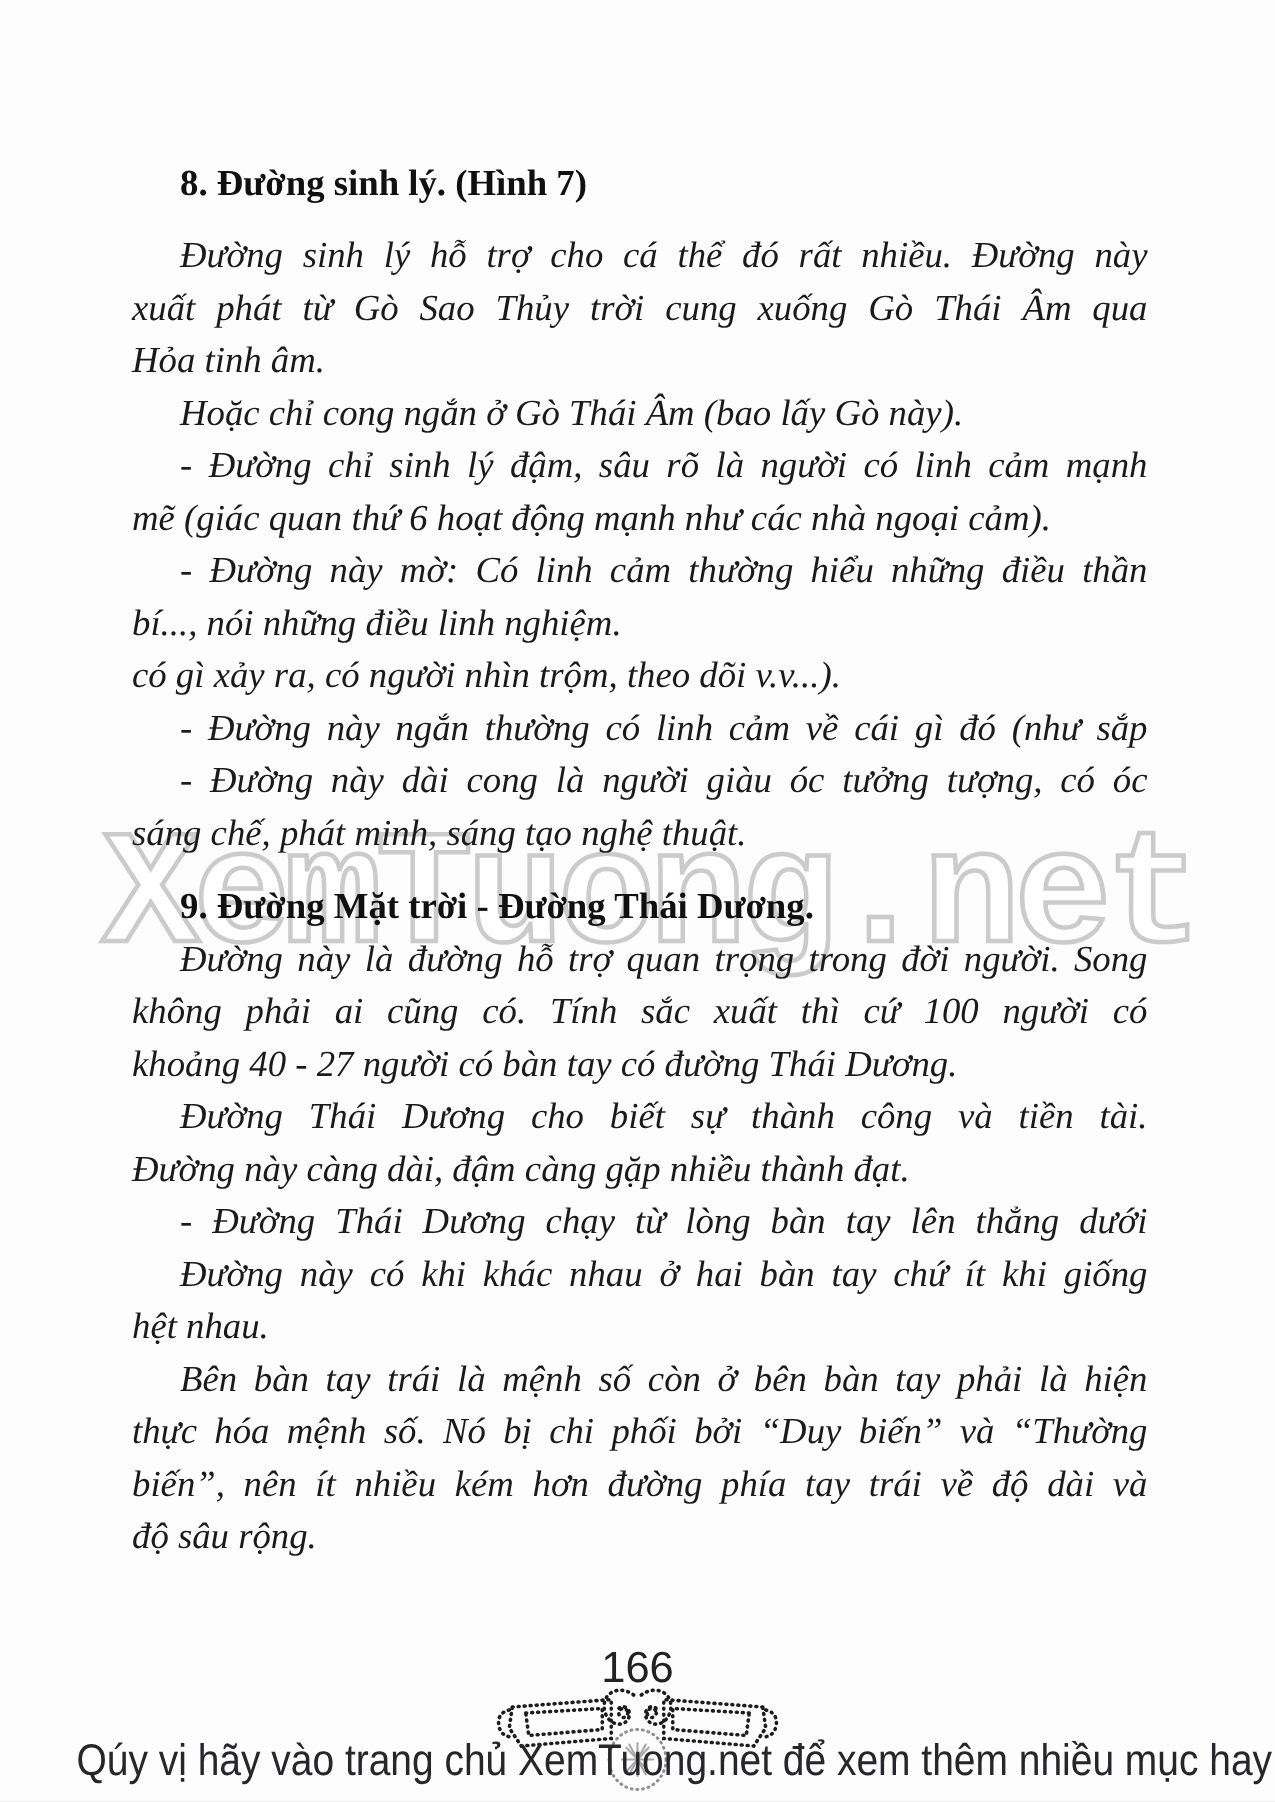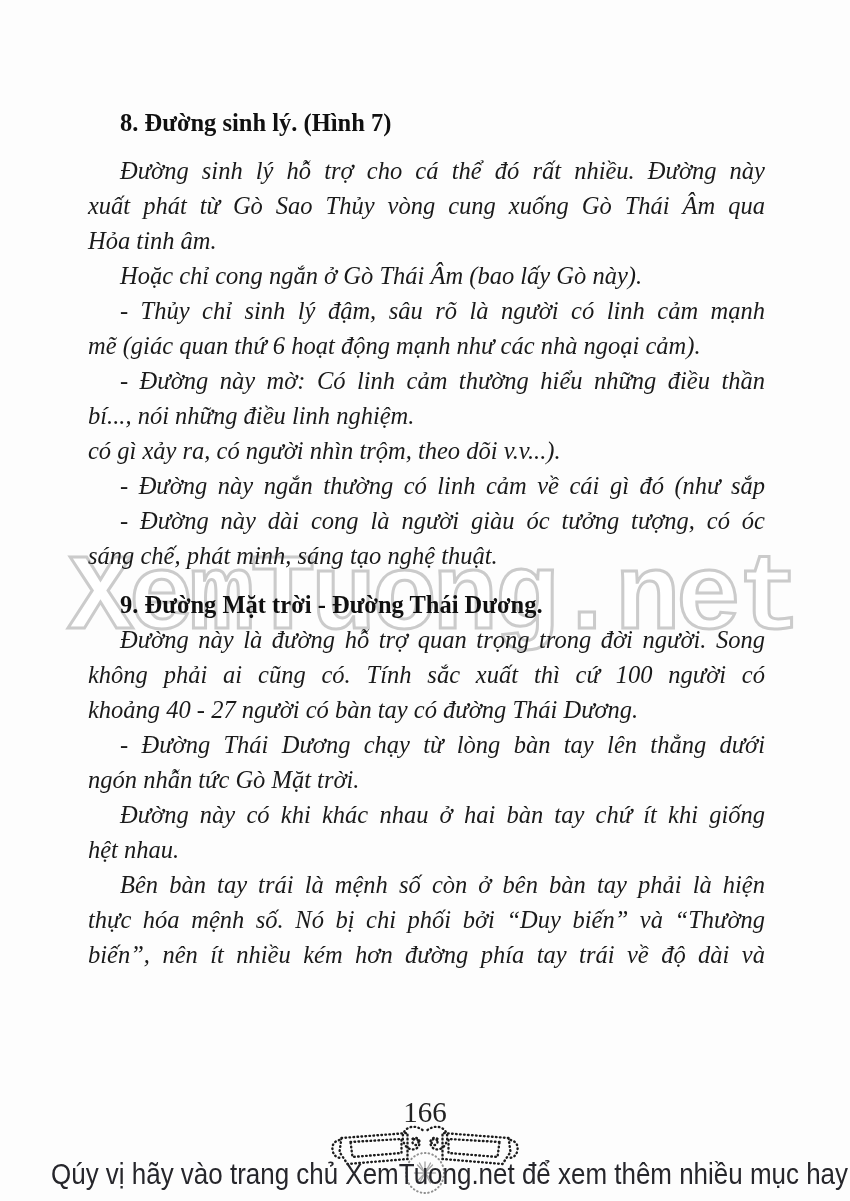--- a/index.html
+++ b/index.html
@@ -56,21 +56,21 @@
     height:35px;
     text-indent:32px;
     font-family:Liberation Serif, serif;
   }
   .h8{ margin-bottom:13px; }
   .h9{ margin-top:14px; }
   .page-number{
     position:absolute;
     top:1096px; left:0; width:850px;
     text-align:center;
-    font-family:Liberation Serif, serif;
+    font-family:Liberation Sans, sans-serif;
     font-size:29px;
     color:#222222;
     z-index:2;
   }
   .ornament{
     position:absolute;
     top:1118px; left:50%;
     transform:translateX(-50%);
     z-index:2;
   }
@@ -94,30 +94,30 @@
 <div class="page">
 
   <div class="watermark">XemTuong.net</div>
 
   <div class="textcol">
 
     <div class="block heading h8">8. Đường sinh lý. (Hình 7)</div>
 
     <div class="block">
       <div class="line j ind">Đường sinh lý hỗ trợ cho cá thể đó rất nhiều. Đường này</div>
-      <div class="line j">xuất phát từ Gò Sao Thủy vòng cung xuống Gò Thái Âm qua</div>
+      <div class="line j">xuất phát từ Gò Sao Thủy trời cung xuống Gò Thái Âm qua</div>
       <div class="line">Hỏa tinh âm.</div>
     </div>
 
     <div class="block">
       <div class="line ind">Hoặc chỉ cong ngắn ở Gò Thái Âm (bao lấy Gò này).</div>
     </div>
 
     <div class="block">
-      <div class="line j ind">- Thủy chỉ sinh lý đậm, sâu rõ là người có linh cảm mạnh</div>
+      <div class="line j ind">- Đường chỉ sinh lý đậm, sâu rõ là người có linh cảm mạnh</div>
       <div class="line">mẽ (giác quan thứ 6 hoạt động mạnh như các nhà ngoại cảm).</div>
     </div>
 
     <div class="block">
       <div class="line j ind">- Đường này mờ: Có linh cảm thường hiểu những điều thần</div>
       <div class="line">bí..., nói những điều linh nghiệm.</div>
     </div>
 
     <div class="block">
       <div class="line">có gì xảy ra, có người nhìn trộm, theo dõi v.v...).</div>
@@ -130,35 +130,39 @@
     </div>
 
     <div class="block heading h9">9. Đường Mặt trời - Đường Thái Dương.</div>
 
     <div class="block">
       <div class="line j ind">Đường này là đường hỗ trợ quan trọng trong đời người. Song</div>
       <div class="line j">không phải ai cũng có. Tính sắc xuất thì cứ 100 người có</div>
       <div class="line">khoảng 40 - 27 người có bàn tay có đường Thái Dương.</div>
     </div>
 
+    <div class="block">
+      <div class="line j ind">Đường Thái Dương cho biết sự thành công và tiền tài.</div>
+      <div class="line">Đường này càng dài, đậm càng gặp nhiều thành đạt.</div>
+    </div>
 
     <div class="block">
       <div class="line j ind">- Đường Thái Dương chạy từ lòng bàn tay lên thẳng dưới</div>
-      <div class="line">ngón nhẫn tức Gò Mặt trời.</div>
     </div>
 
     <div class="block">
       <div class="line j ind">Đường này có khi khác nhau ở hai bàn tay chứ ít khi giống</div>
       <div class="line">hệt nhau.</div>
     </div>
 
     <div class="block">
       <div class="line j ind">Bên bàn tay trái là mệnh số còn ở bên bàn tay phải là hiện</div>
       <div class="line j">thực hóa mệnh số. Nó bị chi phối bởi “Duy biến” và “Thường</div>
       <div class="line j">biến”, nên ít nhiều kém hơn đường phía tay trái về độ dài và</div>
+      <div class="line">độ sâu rộng.</div>
     </div>
 
   </div>
 
   <div class="page-number">166</div>
 
   <div class="ornament">
     <svg width="195" height="78" viewBox="0 0 195 78" xmlns="http://www.w3.org/2000/svg">
       <g fill="none" stroke="#1c1c1c" stroke-width="2.4" stroke-linecap="round" stroke-dasharray="0.6,3.4">
 

